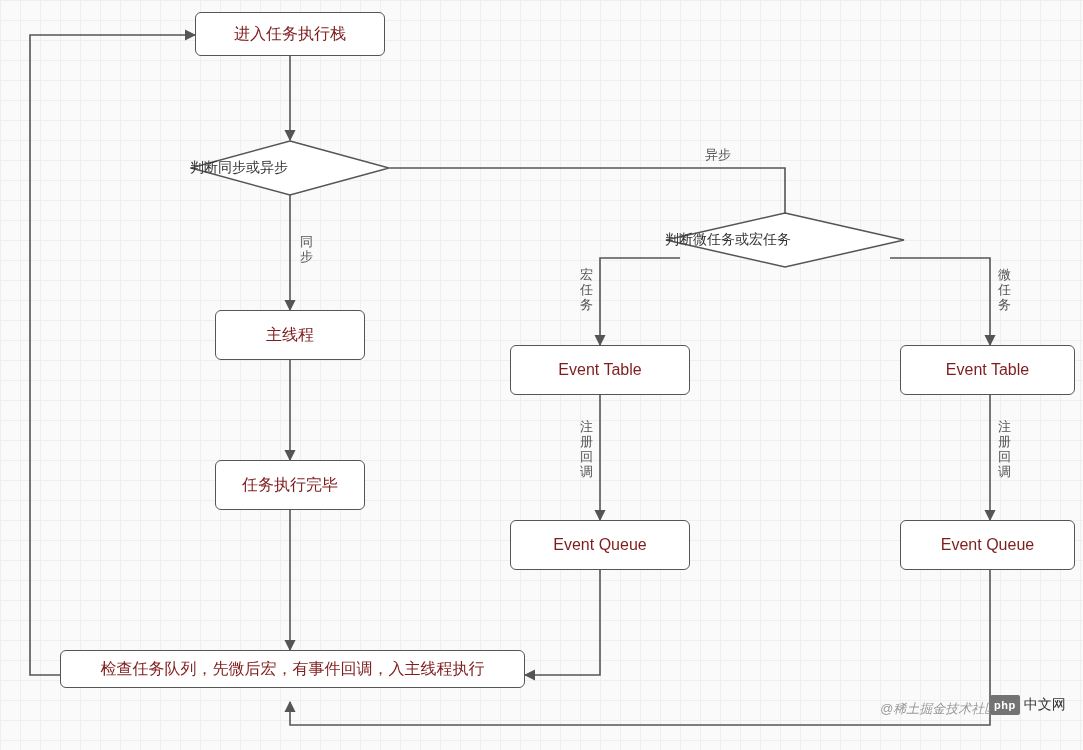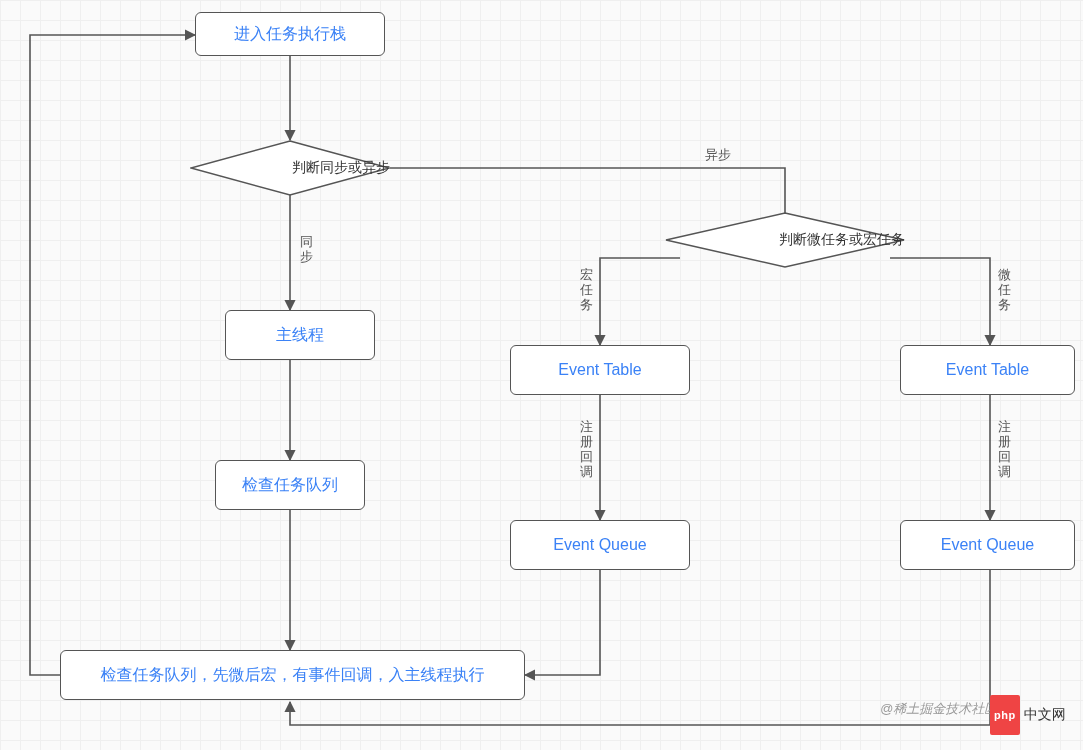--- a/index.html
+++ b/index.html
@@ -17,29 +17,29 @@
   }
   .node {
     position: absolute;
     background: #fff;
     border: 1.5px solid #555;
     border-radius: 6px;
     display: flex;
     align-items: center;
     justify-content: center;
     font-size: 16px;
-    color: #3b82f6;
+    color: #7f1d1d;
     text-align: center;
     padding: 6px 10px;
   }
   .diamond {
     position: absolute;
     display: flex;
     align-items: center;
-    justify-content: flex-end;
+    justify-content: flex-start;
   }
   .diamond svg { position: absolute; top:0; left:0; }
   .diamond .dlabel {
     position: relative;
     font-size: 14px;
     color: #333;
     text-align: center;
     z-index: 2;
   }
   .edge-label {
@@ -64,24 +64,24 @@
   }
   .logo {
     position: absolute;
     display: flex;
     align-items: center;
     gap: 4px;
     font-size: 14px;
     color: #333;
   }
   .logo .ph {
-    background: #ef4444; color: #fff;
+    background: #737373; color: #fff;
     font-weight: bold;
     font-size: 11px;
-    padding: 14px 4px;
+    padding: 4px 4px;
     border-radius: 2px;
     letter-spacing: 0.5px;
   }
 </style>
 </head>
 <body>
 
 <svg class="edges">
   <defs>
     <marker id="arrow" viewBox="0 0 10 10" refX="9" refY="5" markerWidth="7" markerHeight="7" orient="auto-start-reverse">
@@ -118,25 +118,25 @@
 
 <div class="node" style="left:195px; top:12px; width:190px; height:44px;">进入任务执行栈</div>
 
 <div class="diamond" style="left:190px; top:140px; width:200px; height:56px;">
   <svg width="200" height="56">
       <polygon points="100,1 199,28 100,55 1,28" fill="#fff" stroke="#555" stroke-width="1.5"></polygon>
     </svg>
   <span class="dlabel">判断同步或异步</span>
 </div>
 
-<div class="node" style="left:225px; top:310px; width:150px; height:50px;">主线程</div>
+<div class="node" style="left:215px; top:310px; width:150px; height:50px;">主线程</div>
 
-<div class="node" style="left:215px; top:460px; width:150px; height:50px;">检查任务队列</div>
+<div class="node" style="left:215px; top:460px; width:150px; height:50px;">任务执行完毕</div>
 
-<div class="node" style="left:60px; top:650px; width:465px; height:50px;">检查任务队列，先微后宏，有事件回调，入主线程执行</div>
+<div class="node" style="left:60px; top:650px; width:465px; height:38px;">检查任务队列，先微后宏，有事件回调，入主线程执行</div>
 
 <div class="diamond" style="left:665px; top:212px; width:240px; height:56px;">
   <svg width="240" height="56">
       <polygon points="120,1 239,28 120,55 1,28" fill="#fff" stroke="#555" stroke-width="1.5"></polygon>
     </svg>
   <span class="dlabel">判断微任务或宏任务</span>
 </div>
 
 <div class="node" style="left:510px; top:345px; width:180px; height:50px;">Event Table</div>
 

